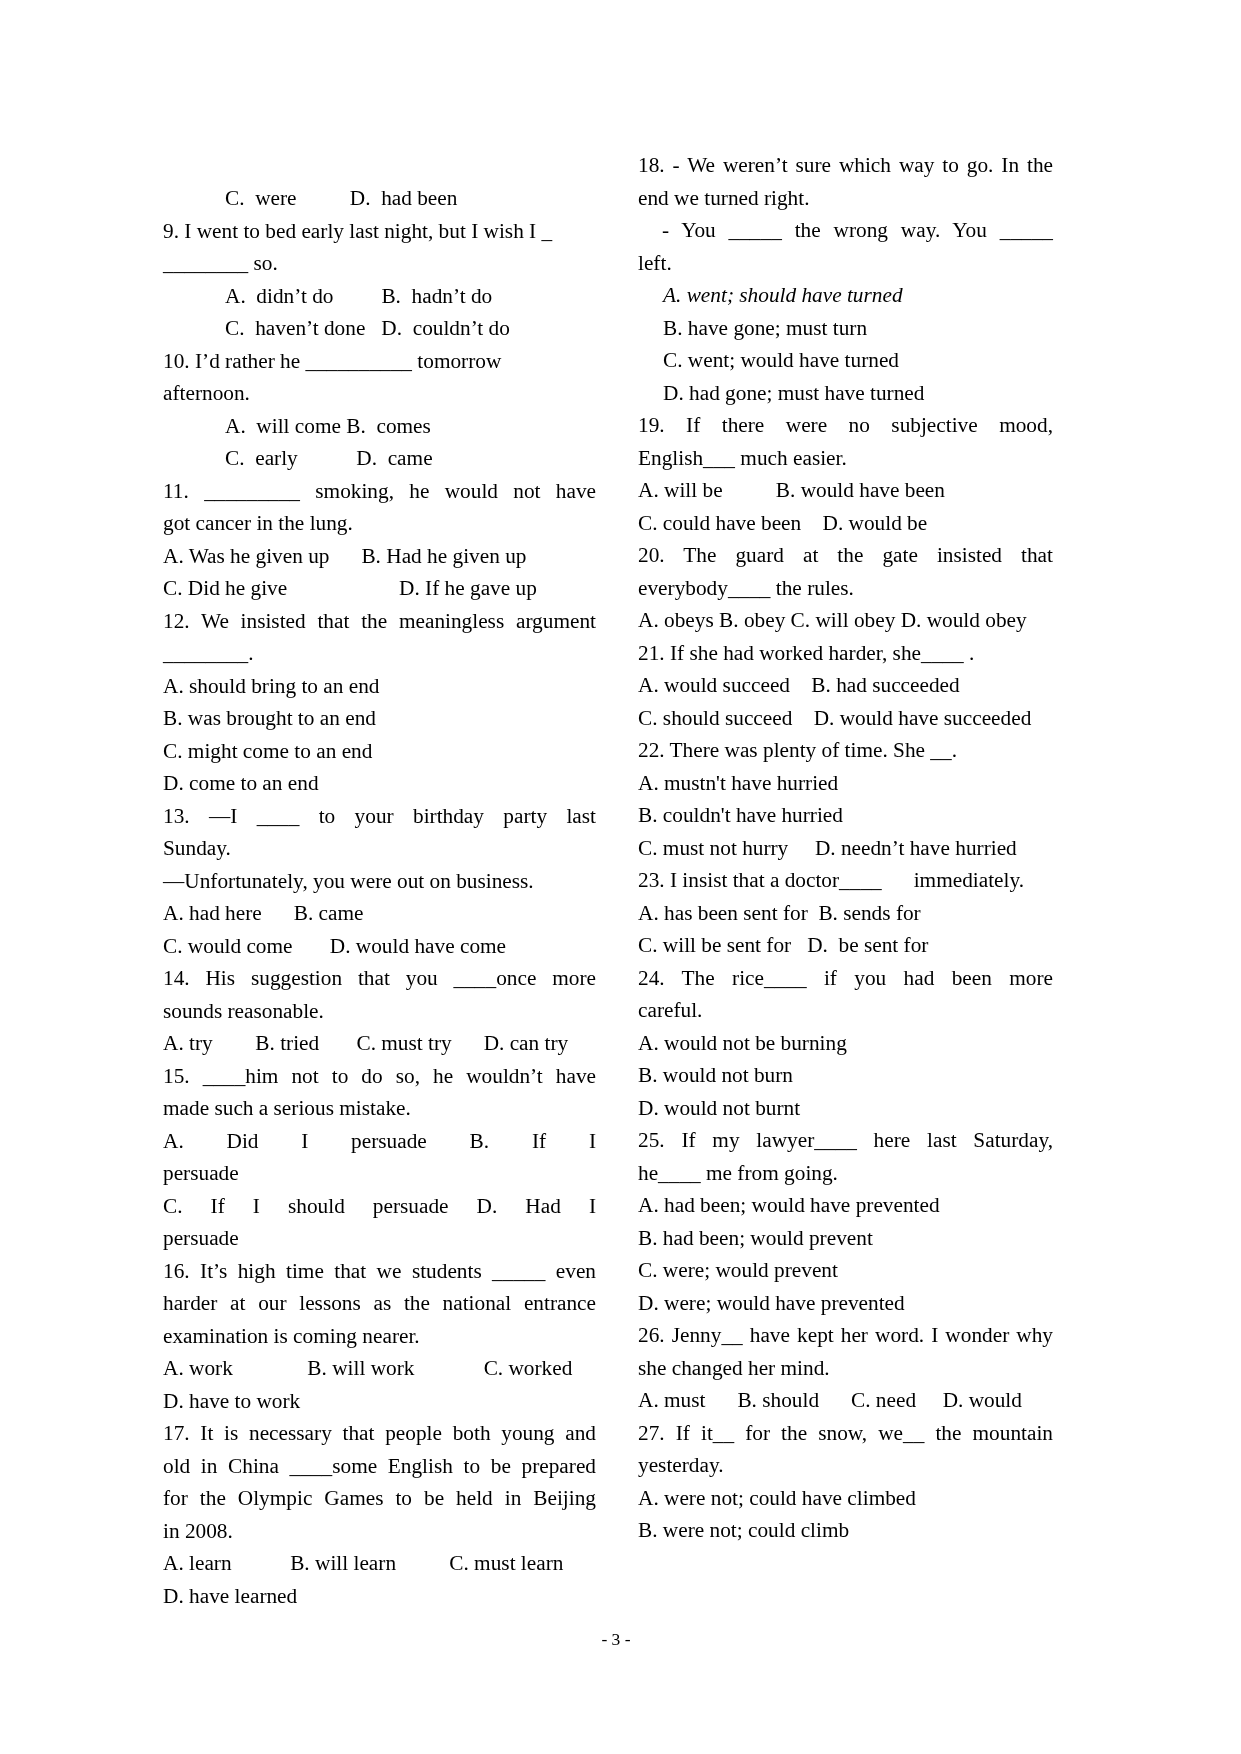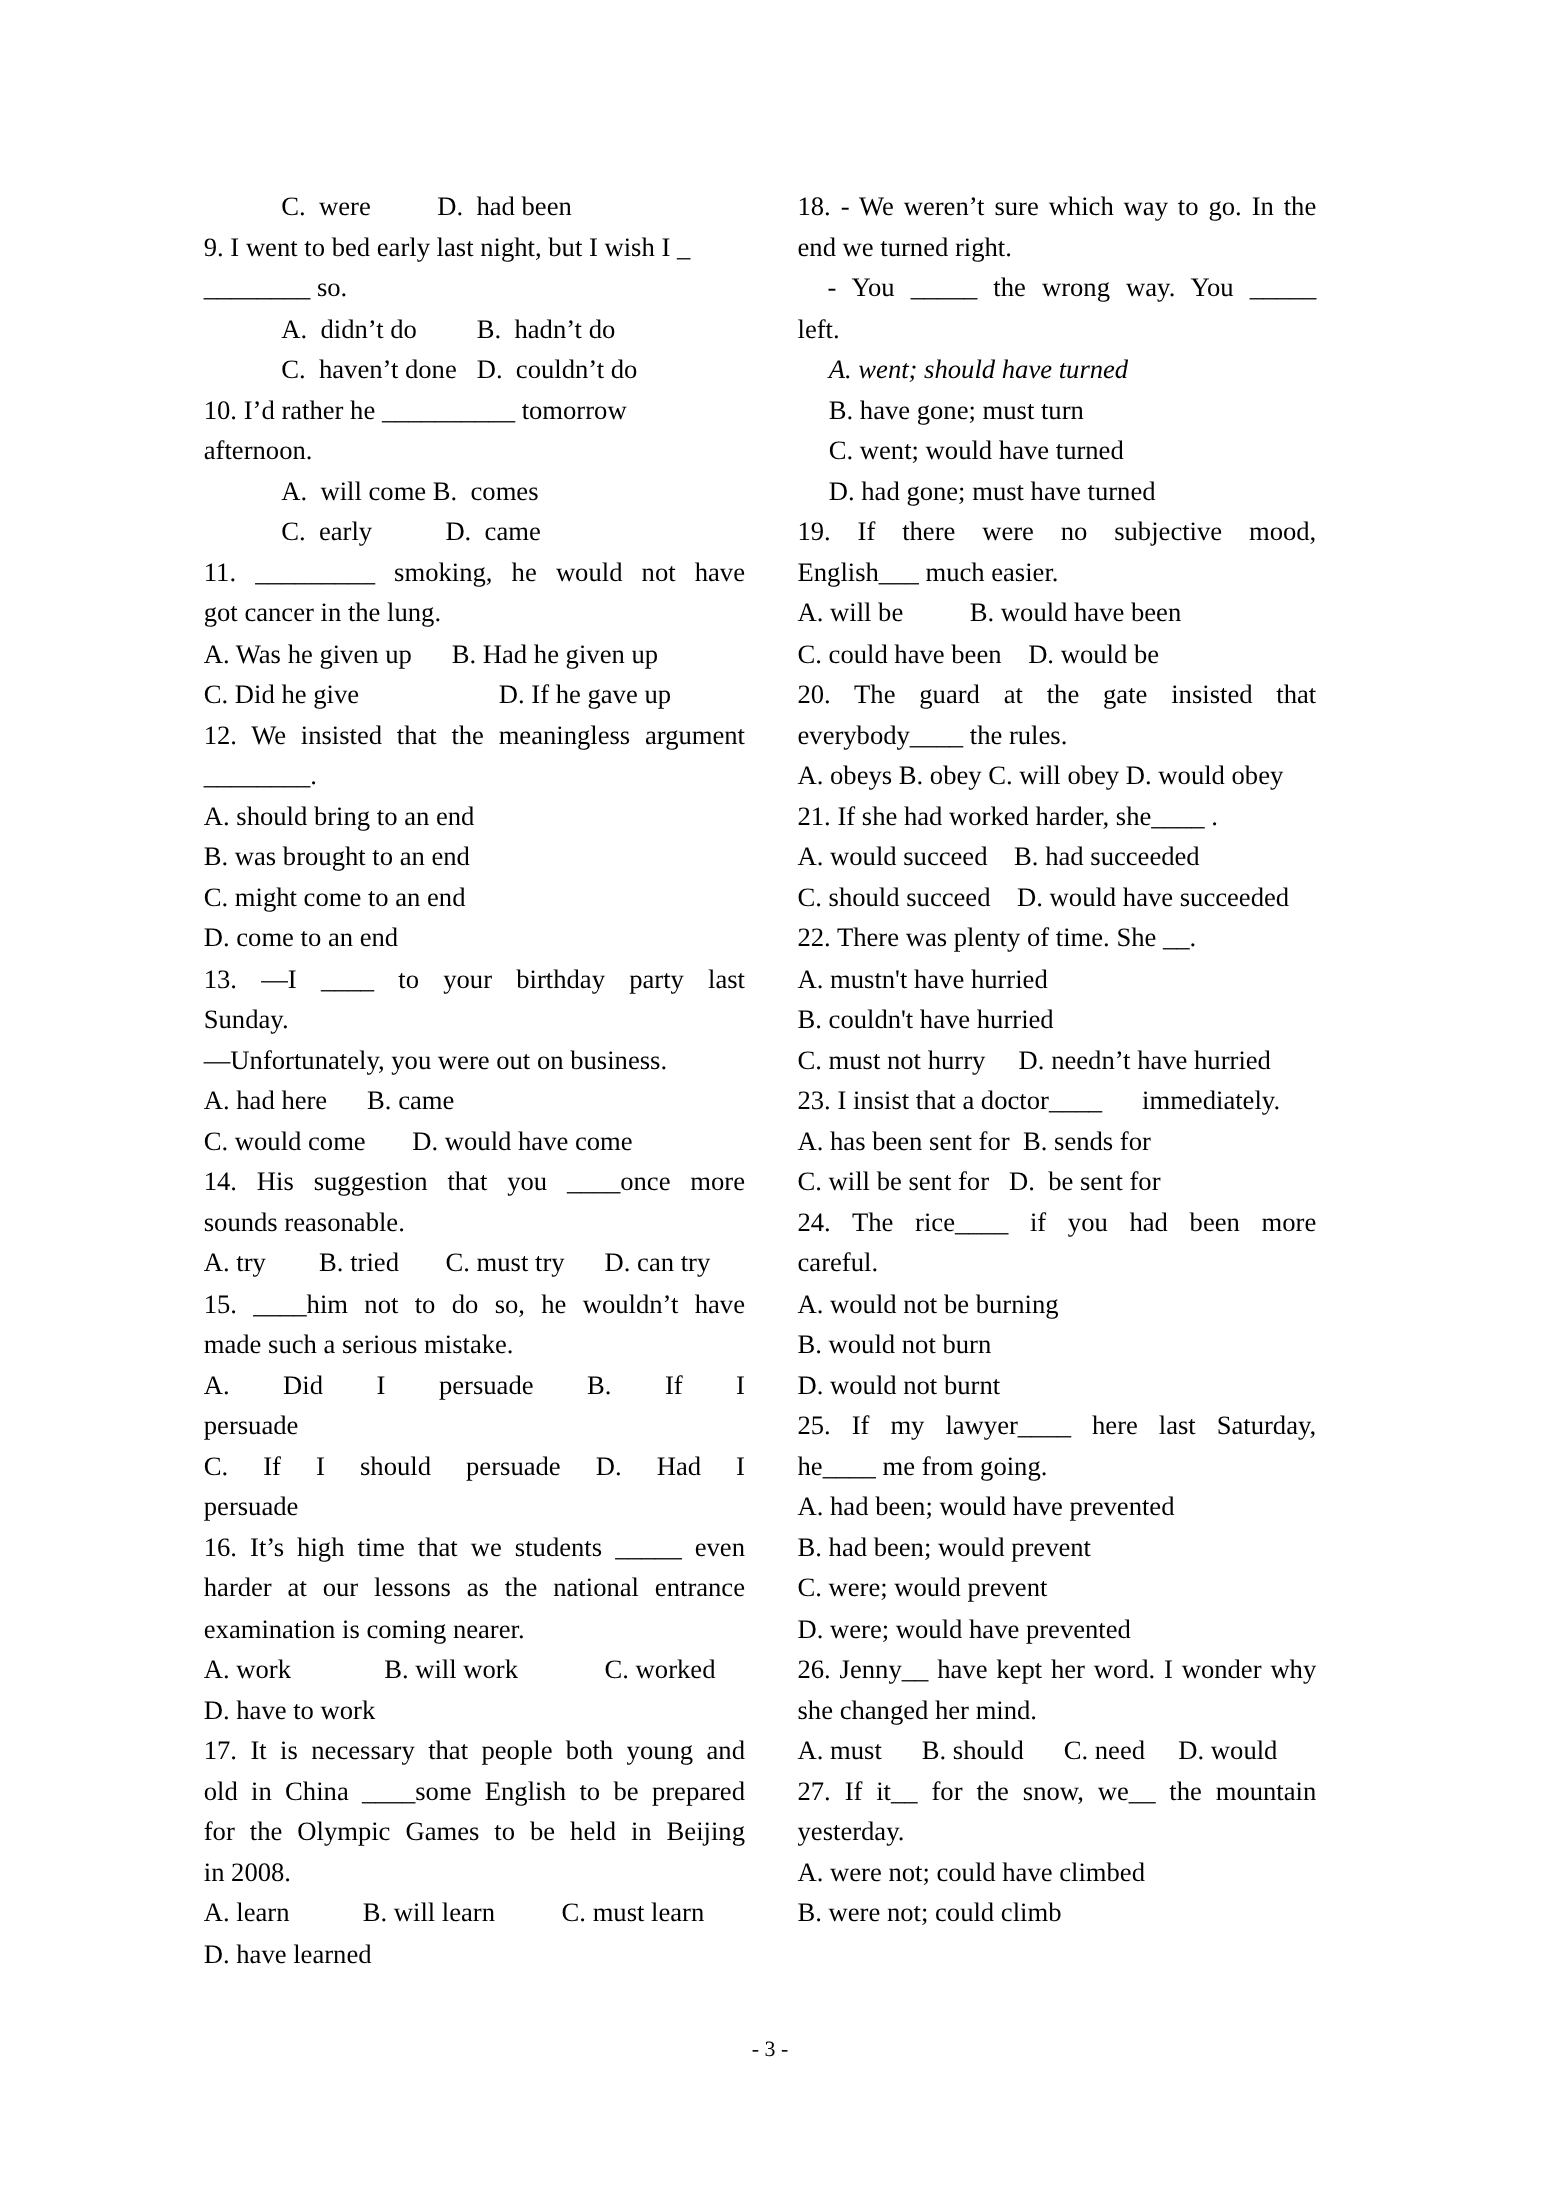--- a/index.html
+++ b/index.html
@@ -41,21 +41,21 @@
     text-align: center;
     font-size: 17.5px;
     line-height: 24px;
   }
 </style>
 </head>
 <body>
 
 <div class="page">
   <div class="col col-left">
-      <div class="line" style="padding-left: 62px;">C.  were          D.  had been</div>
+      <div class="line" style="padding-left: 62px; margin-top: 33px;">C.  were          D.  had been</div>
       <div class="line">9. I went to bed early last night, but I wish I _</div>
       <div class="line">________ so.</div>
       <div class="line" style="padding-left: 62px;">A.  didn’t do         B.  hadn’t do</div>
       <div class="line" style="padding-left: 62px;">C.  haven’t done   D.  couldn’t do</div>
       <div class="line">10. I’d rather he __________ tomorrow</div>
       <div class="line">afternoon.</div>
       <div class="line" style="padding-left: 62px;">A.  will come B.  comes</div>
       <div class="line" style="padding-left: 62px;">C.  early           D.  came</div>
       <div class="line justify">11. _________ smoking, he would not have</div>
       <div class="line">got cancer in the lung.</div>

